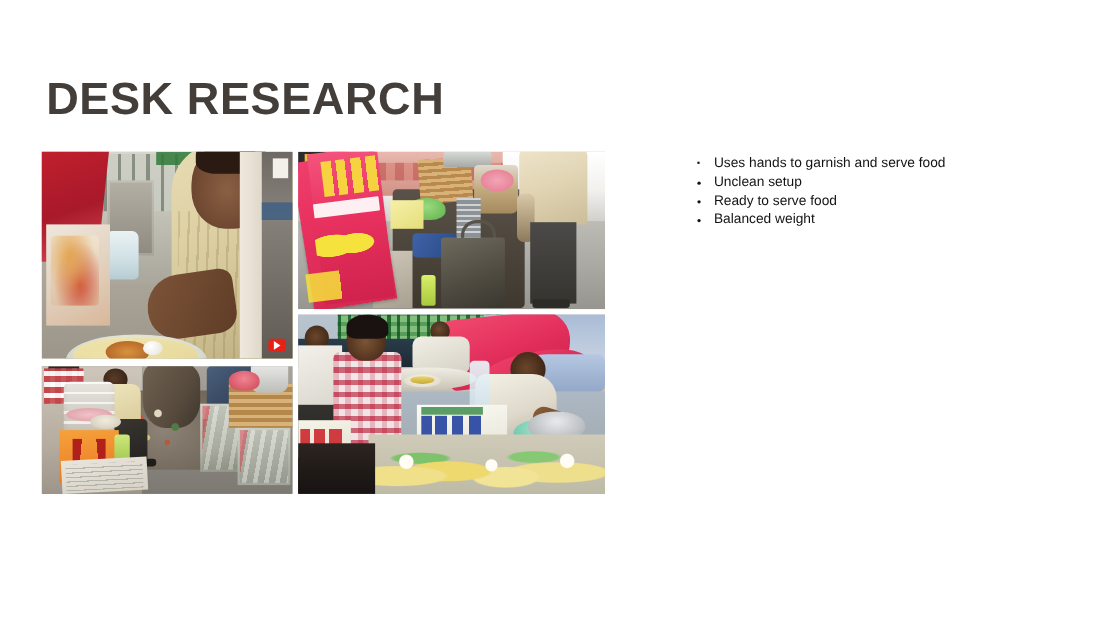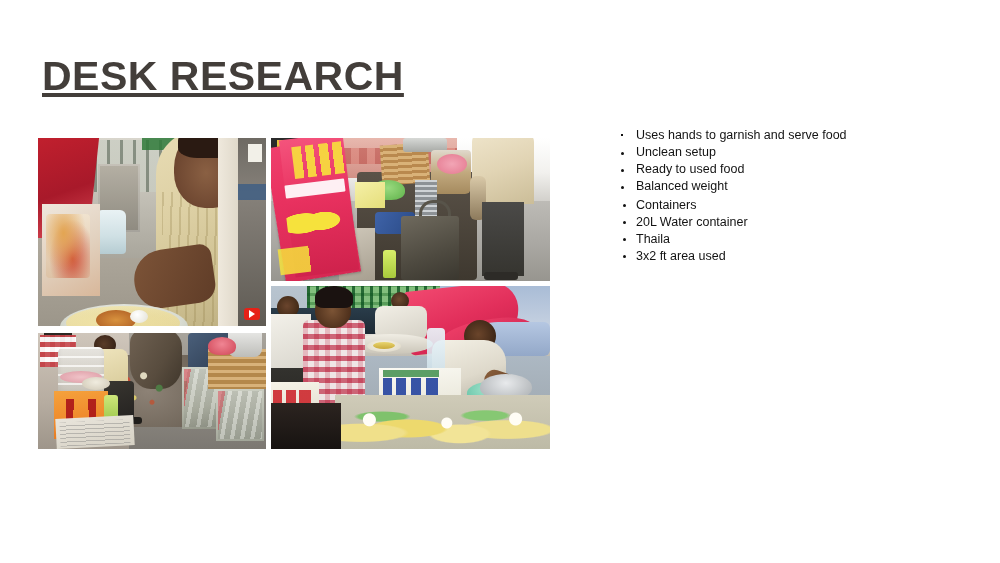--- a/index.html
+++ b/index.html
@@ -18,29 +18,28 @@
   .slide {
     position: absolute;
     inset: 0;
     background: #ffffff;
   }
 
   
   .slide-title {
     position: absolute;
     left: 42px;
-    top: 54px;
+    top: 68px;
     font-family: "Liberation Sans", sans-serif;
     font-size: 41px;
     font-weight: bold;
     letter-spacing: 0.5px;
     color: #433e3a;
     line-height: 1.1;
     white-space: nowrap;
-    text-decoration: underline;
   }
 
   
   .photo {
     position: absolute;
     overflow: hidden;
     background: #b9b5ae;
   }
   .photo .layer {
     position: absolute;
@@ -651,21 +650,21 @@
   .lead-line {
     font-size: 12.5px;
     line-height: 1.3;
     margin: 0 0 16px 9px;
     color: #131313;
   }
   .lead-line.second { margin-bottom: 22px; }
 
   ul.bullets {
     list-style: none;
-    margin: 0;
+    margin: 13px;
     padding: 0;
   }
   ul.bullets li {
     position: relative;
     font-size: 12.5px;
     line-height: 1.21;
     color: #131313;
     padding-left: 24px;
     margin-bottom: 2px;
   }
@@ -859,27 +858,21 @@
     <div class="br-leftdark"></div>
   </div>
 
   <div class="text-col">
 
 
 
     <ul class="bullets">
       <li class="small-dot">Uses hands to garnish and serve food</li>
       <li>Unclean setup</li>
-      <li>Ready to used food</li>
+      <li>Ready to serve food</li>
       <li>Balanced weight</li>
     </ul>
 
 
-    <ul class="items">
-      <li>Containers</li>
-      <li>20L Water container</li>
-      <li>Thaila</li>
-      <li>3x2 ft area used</li>
-    </ul>
 
   </div>
 
 </div>
 
 </body></html>

